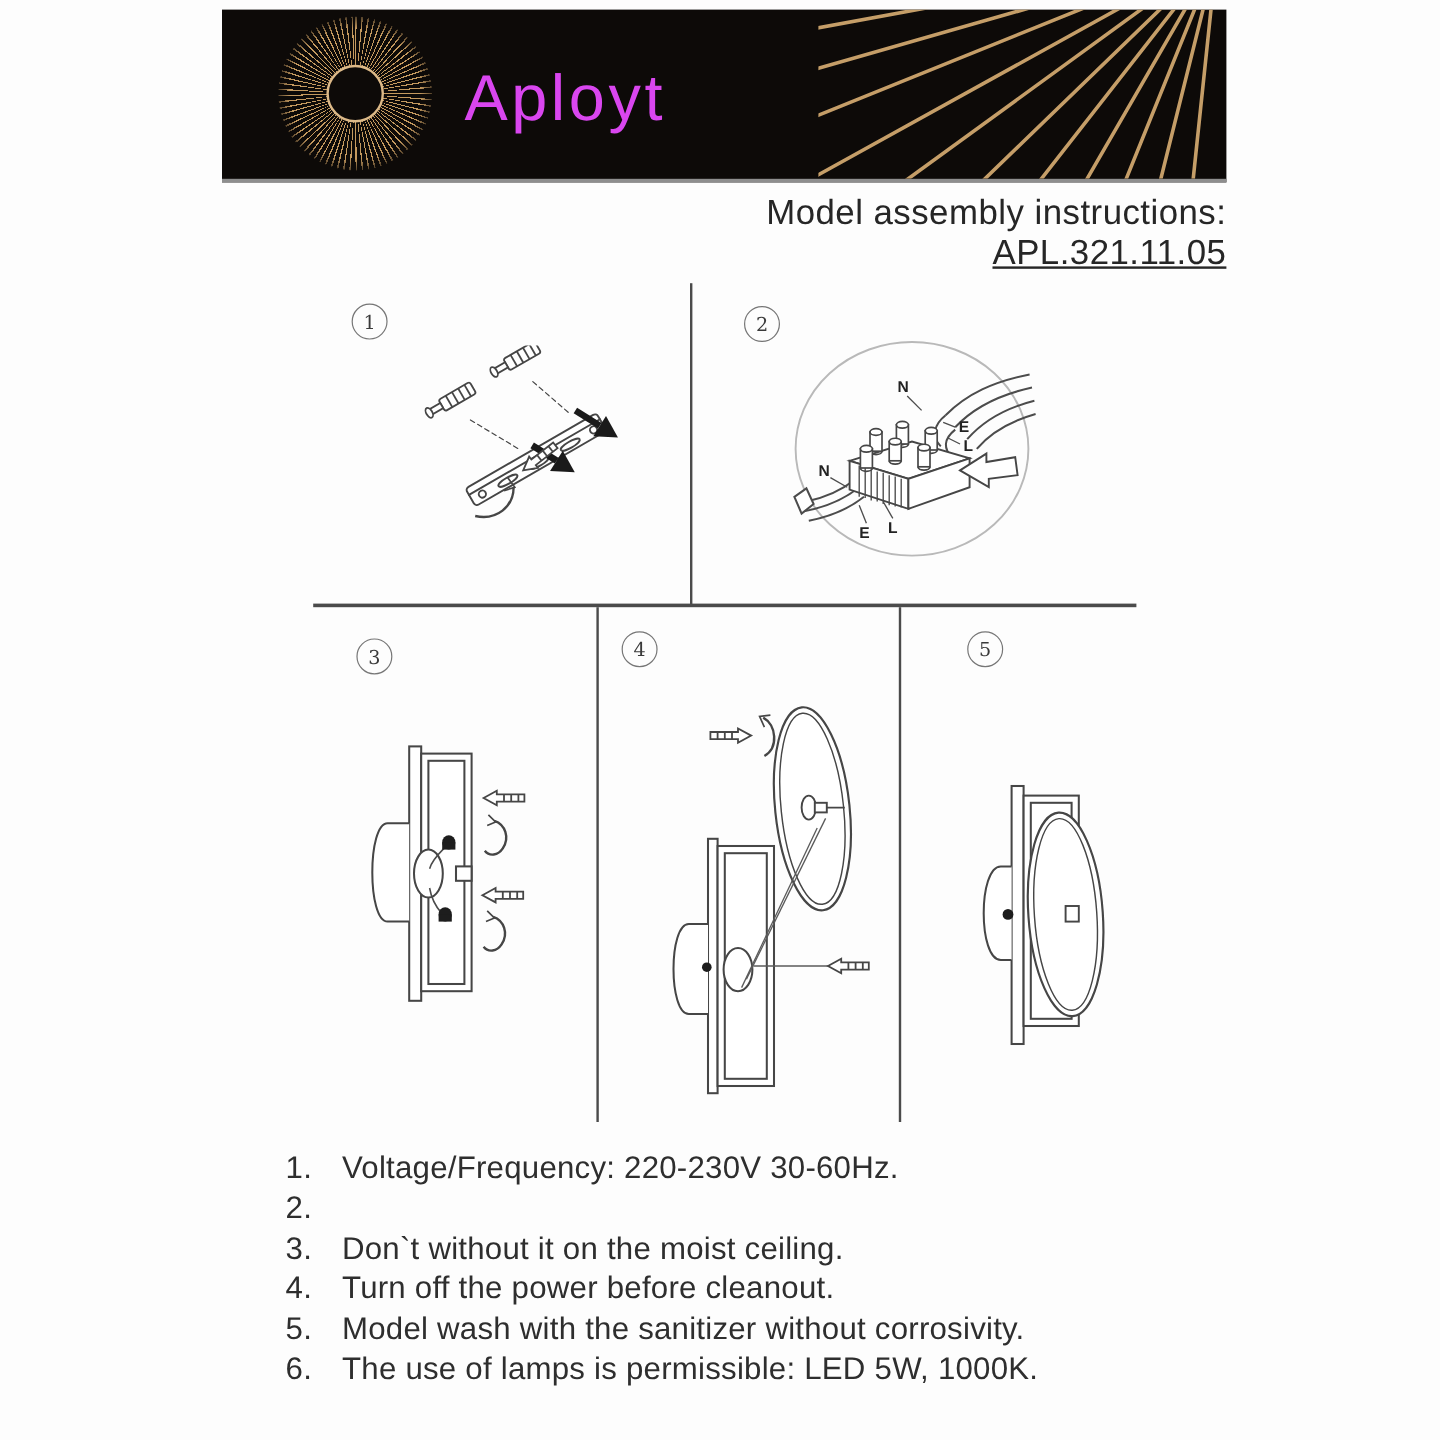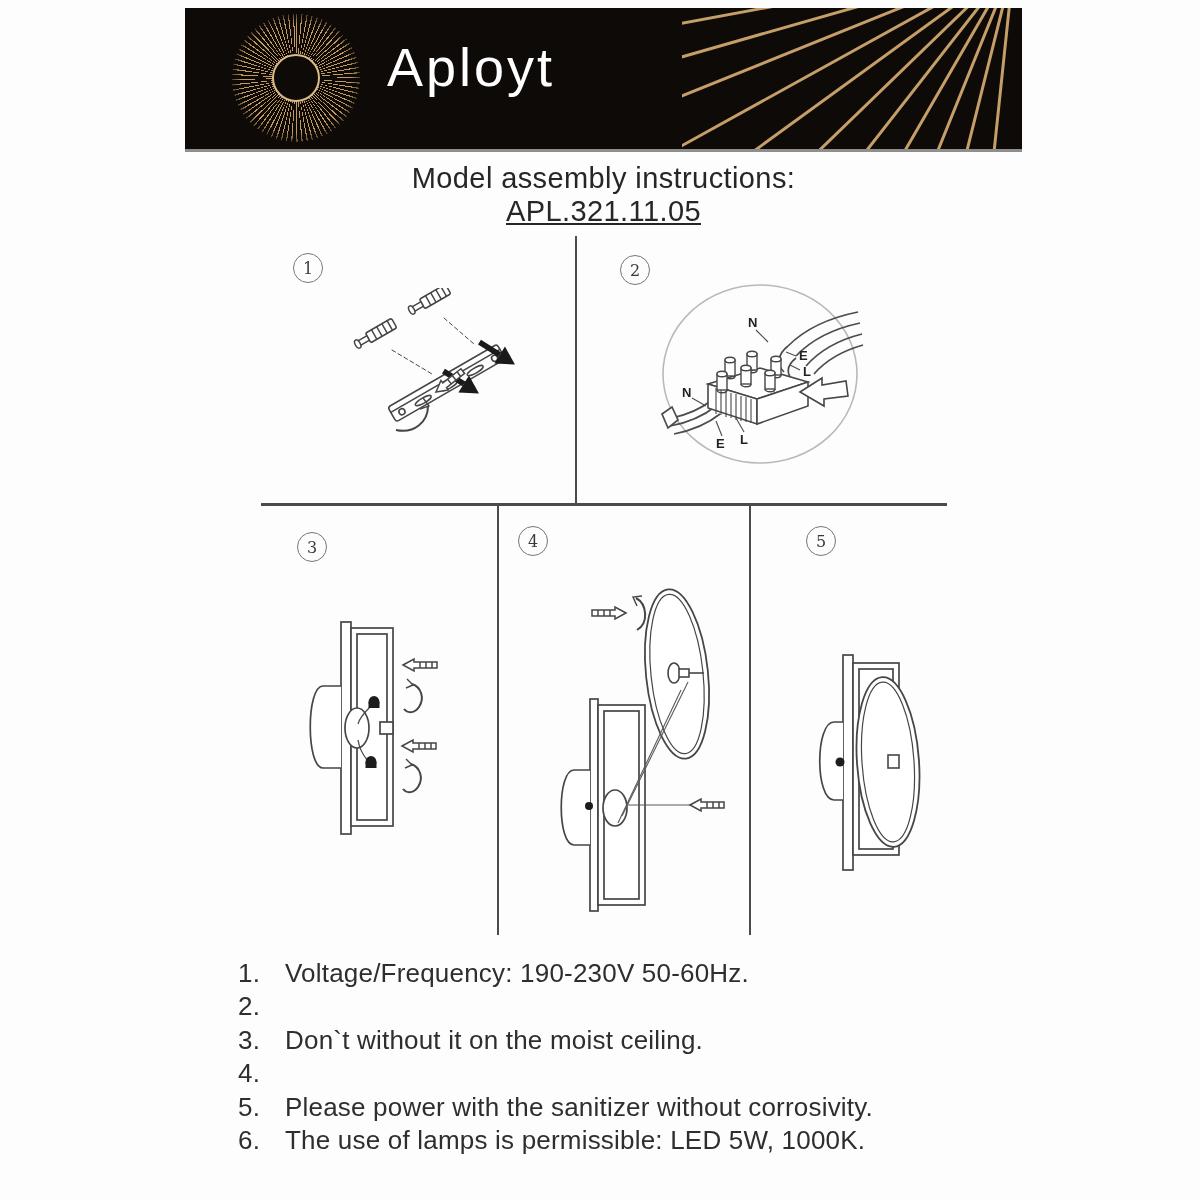--- a/index.html
+++ b/index.html
@@ -7,25 +7,25 @@
         font-family:"Liberation Sans",sans-serif;color:#2e2e2e;}
   
   .banner{position:absolute;left:185px;top:8px;width:837px;height:141px;background:#0d0a08;
           border-bottom:3px solid #8e8e8e;overflow:hidden;}
   .sunburst{position:absolute;left:47px;top:6px;width:128px;height:128px;border-radius:50%;
             background:repeating-conic-gradient(#c59a5f 0deg 1.15deg, transparent 1.15deg 4.7deg);}
   .sunburst::before{content:"";position:absolute;inset:-2px;border-radius:50%;
             background:radial-gradient(circle, rgba(13,10,8,0) 0 58%, #0d0a08 75%);}
   .sunburst::after{content:"";position:absolute;inset:31%;border-radius:50%;background:#0d0a08;
             border:2px solid #dcb988;box-sizing:border-box;}
-  .brand-name{position:absolute;left:202px;top:28px;font-size:54px;font-weight:300;
-            letter-spacing:3px;color:#ffffff;}
+  .brand-name{position:absolute;left:202px;top:43px;font-size:54px;font-weight:300;
+            letter-spacing:3px;color:#d946ef;}
   .fan{position:absolute;right:0;top:0;width:340px;height:141px;}
   
-  .title-line{position:absolute;left:185px;width:837px;text-align:center;font-size:29px;
+  .title-line{position:absolute;left:185px;width:837px;text-align:right;font-size:29px;
             font-weight:500;letter-spacing:.4px;color:#262626;}
   .t1{top:162px;} .t2{top:195px;text-decoration:underline;}
   
   .divider{position:absolute;background:#4b4b4b;}
   
   .step-badge{position:absolute;width:30px;height:30px;border:1.6px solid #767676;border-radius:50%;
             box-sizing:border-box;display:flex;align-items:center;justify-content:center;
             font-family:"DejaVu Serif",serif;font-size:16px;color:#3a3a3a;background:#fdfdfd;}
   
   .diag{position:absolute;}
@@ -260,35 +260,36 @@
       <ellipse cx="95" cy="119" rx="31" ry="85" stroke-width="1.8"></ellipse>
       <ellipse cx="95" cy="119" rx="26" ry="80" fill="none" stroke-width="1.2"></ellipse>
     </g>
     <rect x="95" y="112" width="11" height="13" fill="#fff" stroke="#464646" stroke-width="1.6"></rect>
     <circle cx="47" cy="119" r="4.5" fill="#1d1d1d"></circle>
   </svg>
 
   <div class="instructions">
     <div class="instruction-item">
       <span class="num">1.</span>
-      <span class="txt">Voltage/Frequency: 190-230V 50-60Hz.</span>
+      <span class="txt">Voltage/Frequency: 220-230V 30-60Hz.</span>
     </div>
     <div class="instruction-item">
       <span class="num">2.</span>
     </div>
     <div class="instruction-item">
       <span class="num">3.</span>
       <span class="txt">Don`t without it on the moist ceiling.</span>
     </div>
     <div class="instruction-item">
       <span class="num">4.</span>
+      <span class="txt">Turn off the power before cleanout.</span>
     </div>
     <div class="instruction-item">
       <span class="num">5.</span>
-      <span class="txt">Please power with the sanitizer without corrosivity.</span>
+      <span class="txt">Model wash with the sanitizer without corrosivity.</span>
     </div>
     <div class="instruction-item">
       <span class="num">6.</span>
       <span class="txt">The use of lamps is permissible: LED 5W, 1000K.</span>
     </div>
   </div>
 
 </div>
 
 </body></html>

